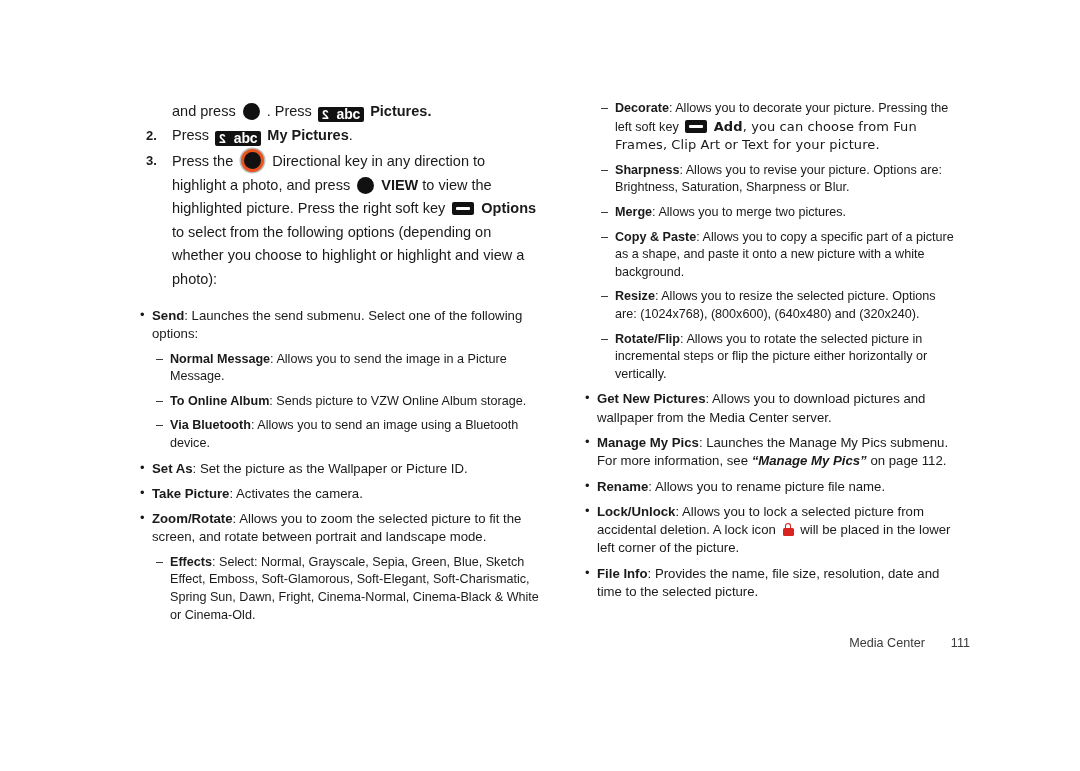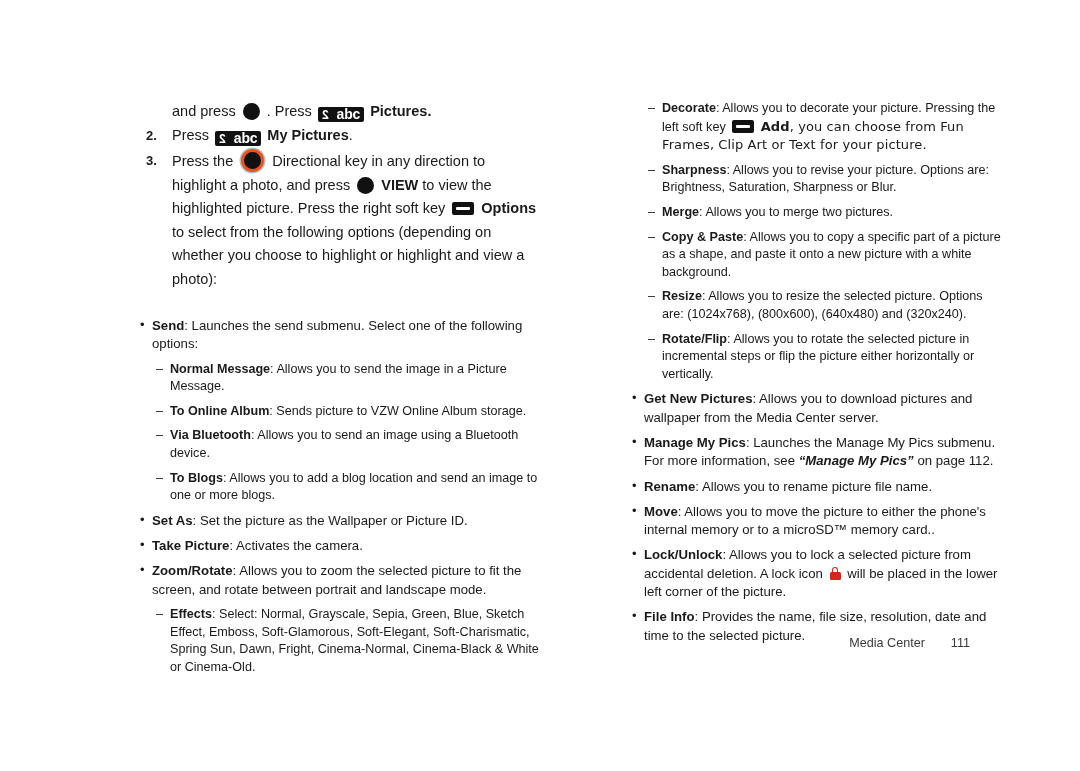--- a/index.html
+++ b/index.html
@@ -19,21 +19,21 @@
     position: absolute;
     left: 0; top: 0;
     width: 1080px;
     height: 771px;
   }
   .col {
     position: absolute;
     top: 100px;
   }
   .col-left  { left: 140px; width: 400px; }
-  .col-right { left: 632px; width: 370px; }
+  .col-right { left: 585px; width: 370px; }
   .b  { font-weight: bold; }
   .i  { font-style: italic; }
 
   
   .step {
     position: relative;
     padding-left: 32px;
     margin-bottom: 2px;
     font-size: 14.5px;
     line-height: 23.5px;
@@ -219,34 +219,31 @@
       <span class="okbtn"></span>
       <span class="b">VIEW</span>
       <span>to view the</span>
       <span>highlighted picture. Press the right soft key</span>
       <span class="softkey"></span>
       <span class="b">Options</span>
       <span>to select from the following options (depending on whether</span>
       <span>you choose to highlight or highlight and view a photo):</span>
     </div>
 
-    <div class="bul" style="margin-top:26px;">
+    <div class="bul" style="margin-top:16px;">
       <span class="b">Send</span><span>: Launches the send submenu. Select one of the following options:</span>
     </div>
     <div class="dash">
       <span class="b">Normal Message</span><span>: Allows you to send the image in a Picture Message.</span>
     </div>
     <div class="dash">
       <span class="b">To Online Album</span><span>: Sends picture to VZW Online Album storage.</span>
     </div>
     <div class="dash">
       <span class="b">Via Bluetooth</span><span>: Allows you to send an image using a Bluetooth device.</span>
-    </div>
-    <div class="dash">
-      <span class="b">To Blogs</span><span>: Allows you to add a blog location and send an image to one or more blogs.</span>
     </div>
 
     <div class="bul">
       <span class="b">Set As</span><span>: Set the picture as the Wallpaper or Picture ID.</span>
     </div>
 
     <div class="bul">
       <span class="b">Take Picture</span><span>: Activates the camera.</span>
     </div>
 
@@ -288,23 +285,20 @@
     </div>
 
     <div class="bul">
       <span class="b">Manage My Pics</span><span>: Launches the Manage My Pics submenu. For more information, see </span><span class="b i">“Manage My Pics”</span><span> on page 112.</span>
     </div>
 
     <div class="bul">
       <span class="b">Rename</span><span>: Allows you to rename picture file name.</span>
     </div>
 
-    <div class="bul">
-      <span class="b">Move</span><span>: Allows you to move the picture to either the phone's internal memory or to a microSD™ memory card..</span>
-    </div>
 
     <div class="bul">
       <span class="b">Lock/Unlock</span><span>: Allows you to lock a selected picture from accidental deletion. A lock icon</span>
       <span class="lockicon"><span class="shackle"></span><span class="body"></span></span>
       <span>will be placed in the lower left corner of the picture.</span>
     </div>
 
 
     <div class="bul">
       <span class="b">File Info</span><span>: Provides the name, file size, resolution, date and time to the selected picture.</span>

